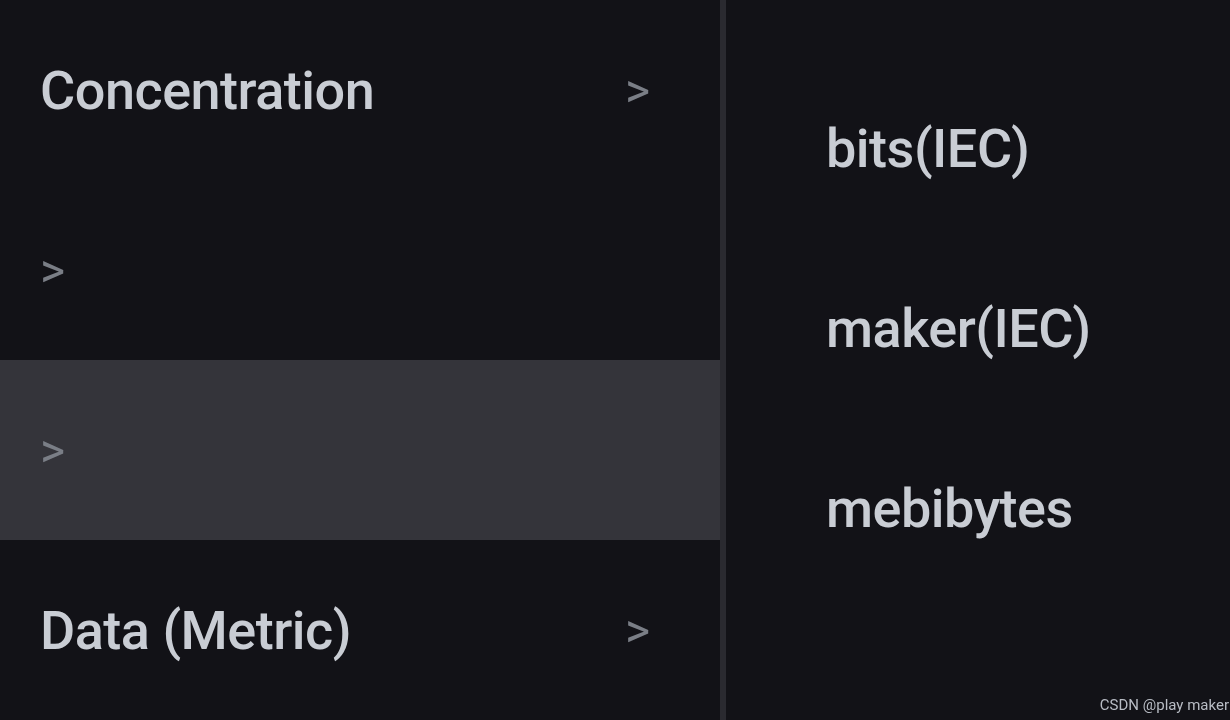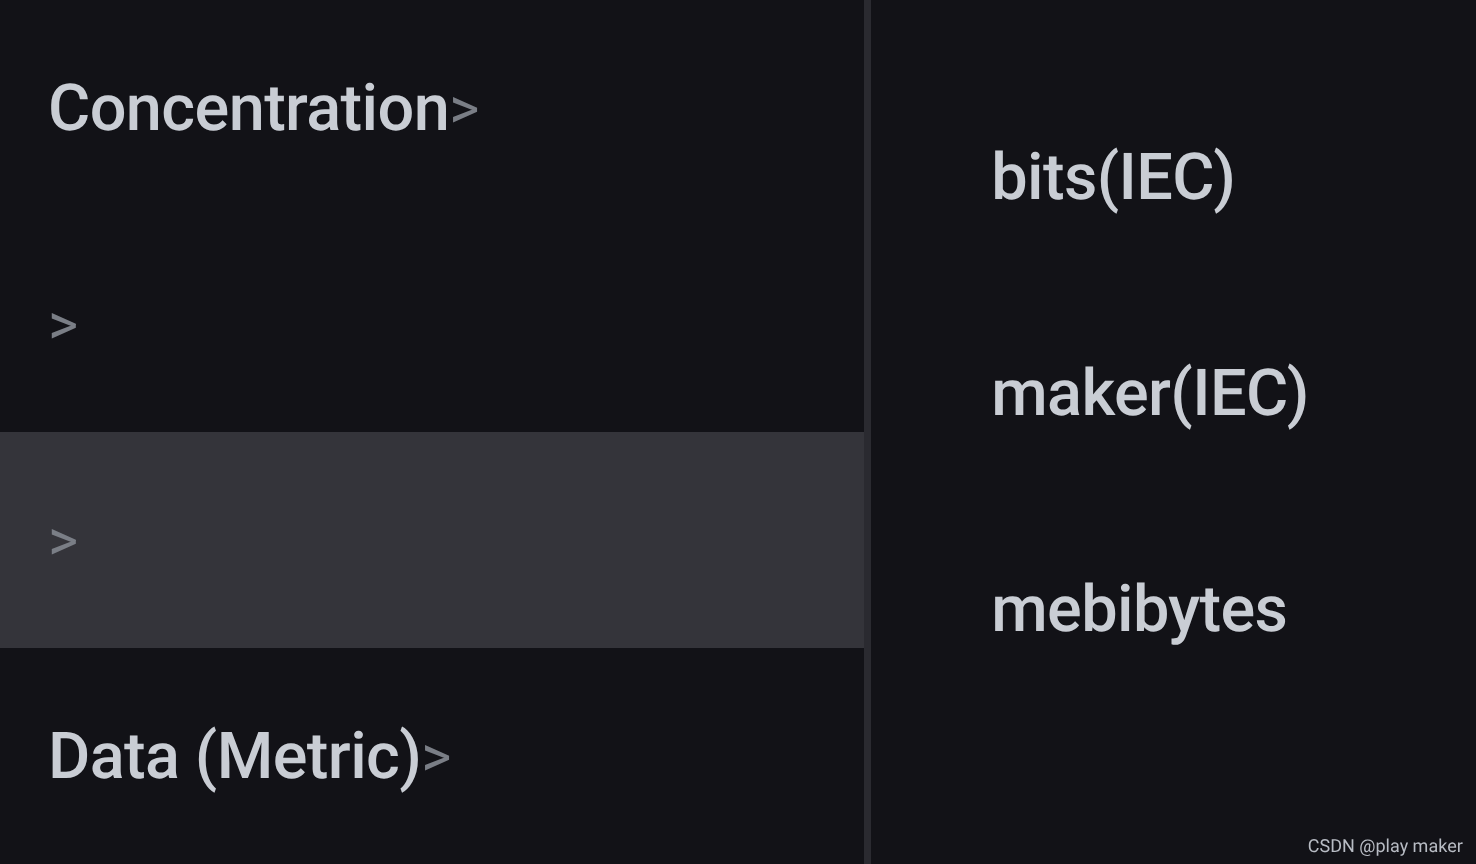--- a/index.html
+++ b/index.html
@@ -32,21 +32,21 @@
       flex: 1;
       height: 100%;
       background: #121217;
       display: flex;
       flex-direction: column;
     }
     .category-item {
       height: 180px;
       display: flex;
       align-items: center;
-      justify-content: flex-start;
+      justify-content: space-between;
       padding: 0 40px 0 40px;
       cursor: pointer;
     }
     .category-item.selected {
       background: #34343a;
     }
     .category-label {
       font-size: 54px;
       font-weight: 500;
       color: #c9cdd4;
@@ -70,21 +70,21 @@
     }
     .unit-label {
       font-size: 54px;
       font-weight: 500;
       color: #c9cdd4;
       letter-spacing: -0.5px;
     }
     .watermark {
       position: absolute;
       bottom: 6px;
-      right: 11px;
+      right: 1px;
       font-size: 15px;
       color: #b8bcc4;
       font-weight: 400;
     }
   </style>
 </head>
 <body>
 
 <div class="left-panel">
   <div class="category-item">

